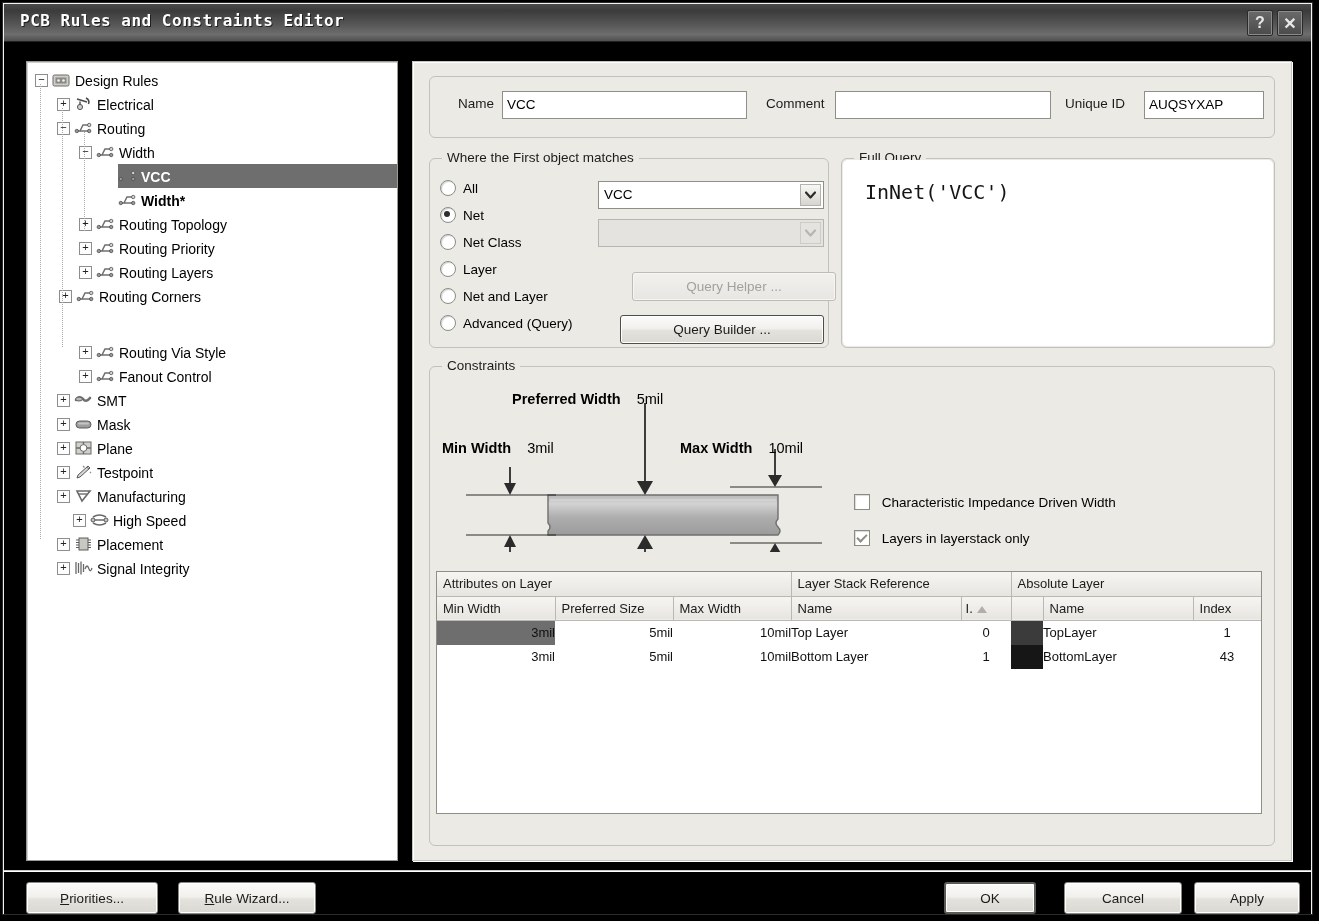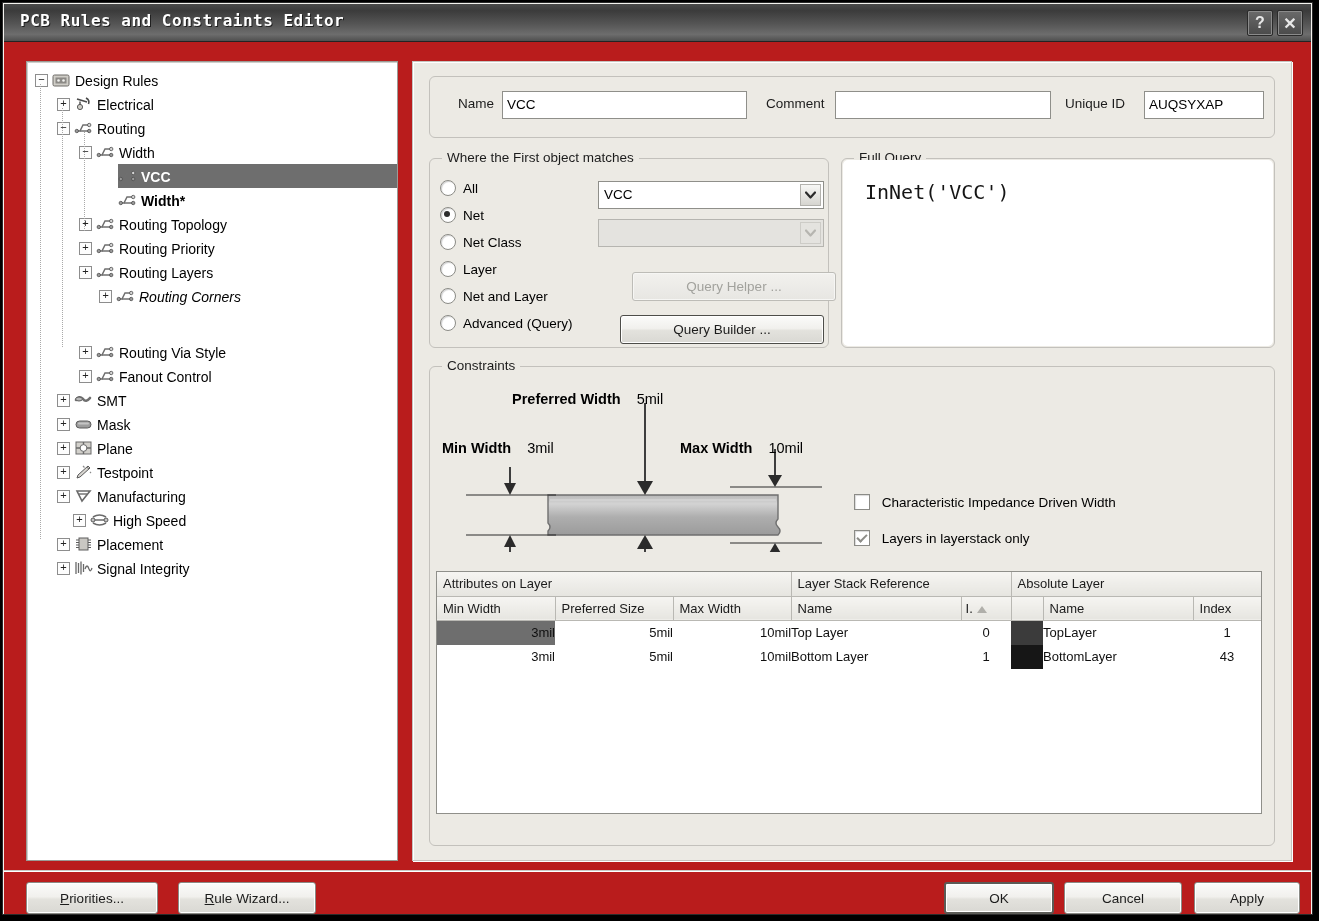--- a/index.html
+++ b/index.html
@@ -38,21 +38,21 @@
     background:linear-gradient(to bottom,#6a6a6a,#4a4a4a);
     border:1px solid #2a2a2a;
     border-radius:2px;
     display:flex;align-items:center;justify-content:center;
     color:#e8e8e8;font-size:16px;font-weight:bold;
     box-shadow:inset 0 0 0 1px #8b8b8b;
     box-sizing:border-box;
     cursor:pointer;
   }
   
-  .client{position:absolute;left:1px;top:39px;width:1307px;height:872px;background:#b91c1c;}
+  .client{position:absolute;left:1px;top:39px;width:1307px;height:872px;background:#000000;}
   
   .tree-panel{
     position:absolute;left:22px;top:19px;width:372px;height:800px;
     background:#ffffff;
     border:1px solid #9b9b96;
     box-shadow:inset 1px 1px 0 #cfcfcb;
     box-sizing:border-box;
     overflow:hidden;
   }
   .tree{position:absolute;left:0;top:6px;width:100%;}
@@ -297,21 +297,21 @@
           <div class="tnode">
             <div style="padding-left: 52px; display: block;"><span class="exp">+</span><span class="ico"><svg width="19" height="16" viewBox="0 0 19 16">
                   <path d="M2.5 11 L6 11 L9 5 L15 5" stroke="#6f6f6f" stroke-width="1.5" fill="none"></path>
                   <path d="M6 11 L15 11" stroke="#6f6f6f" stroke-width="1.5" fill="none"></path>
                   <circle cx="2.8" cy="11" r="1.7" fill="#9b9b9b" stroke="#4e4e4e" stroke-width=".8"></circle>
                   <circle cx="15.2" cy="5" r="1.7" fill="#d6d6d6" stroke="#4e4e4e" stroke-width=".8"></circle>
                   <circle cx="15.2" cy="11" r="1.7" fill="#9b9b9b" stroke="#4e4e4e" stroke-width=".8"></circle>
                 </svg></span><span class="lbl">Routing Layers</span></div>
           </div>
           <div class="tnode">
-            <div style="padding-left: 72px; display: block; font-style: italic;"><span class="exp">+</span><span class="ico"><svg width="19" height="16" viewBox="0 0 19 16">
+            <div style="padding-left: 32px; display: block;"><span class="exp">+</span><span class="ico"><svg width="19" height="16" viewBox="0 0 19 16">
                   <path d="M2.5 11 L6 11 L9 5 L15 5" stroke="#6f6f6f" stroke-width="1.5" fill="none"></path>
                   <path d="M6 11 L15 11" stroke="#6f6f6f" stroke-width="1.5" fill="none"></path>
                   <circle cx="2.8" cy="11" r="1.7" fill="#9b9b9b" stroke="#4e4e4e" stroke-width=".8"></circle>
                   <circle cx="15.2" cy="5" r="1.7" fill="#d6d6d6" stroke="#4e4e4e" stroke-width=".8"></circle>
                   <circle cx="15.2" cy="11" r="1.7" fill="#9b9b9b" stroke="#4e4e4e" stroke-width=".8"></circle>
                 </svg></span><span class="lbl">Routing Corners</span></div>
           </div>
           <div class="tnode">
             <div style="padding-left: 52px; display: block; margin-top: 32px;"><span class="exp">+</span><span class="ico"><svg width="19" height="16" viewBox="0 0 19 16">
                   <path d="M2.5 11 L6 11 L9 5 L15 5" stroke="#6f6f6f" stroke-width="1.5" fill="none"></path>
@@ -573,21 +573,21 @@
       </div>
     </div>
 
     <div class="footer-sep"></div>
     <div class="btn ftbtn" style="left:22px;width:132px;">
       <span><u>P</u><span id="prio-rest">riorities...</span></span>
     </div>
     <div class="btn ftbtn" style="left:174px;width:138px;">
       <span><u>R</u><span id="rw-rest">ule Wizard...</span></span>
     </div>
-    <div class="btn ftbtn focus" style="left:940px;width:110px;">
+    <div class="btn ftbtn focus" style="left:940px;width:92px;">
       <span>OK</span>
     </div>
     <div class="btn ftbtn" style="left:1060px;width:118px;">
       <span>Cancel</span>
     </div>
     <div class="btn ftbtn" style="left:1190px;width:106px;">
       <span>Apply</span>
     </div>
   </div>
 </div>

